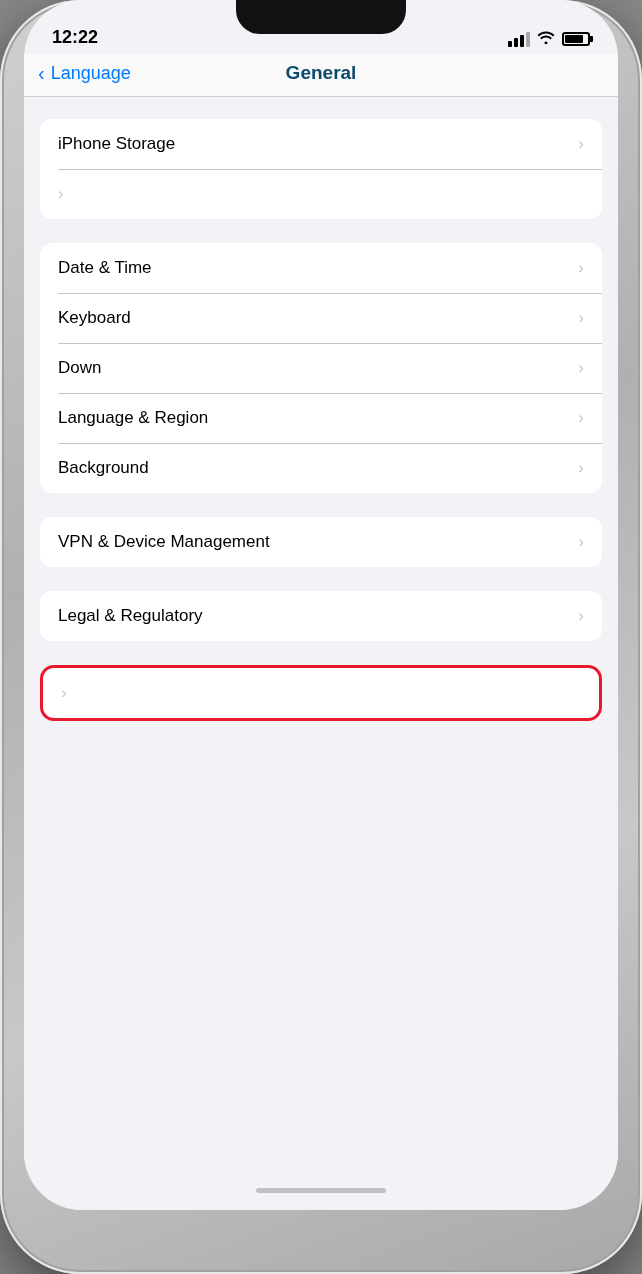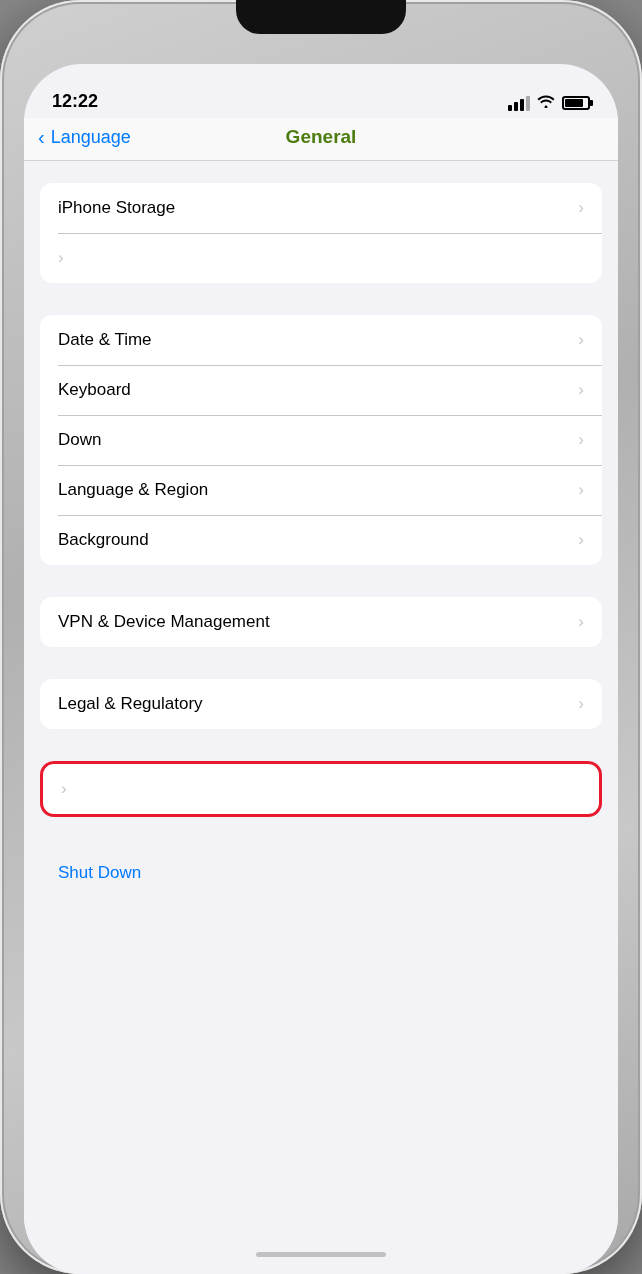--- a/index.html
+++ b/index.html
@@ -13,21 +13,21 @@
       font-family: -apple-system, 'SF Pro Display', 'Helvetica Neue', sans-serif;
     }
 
     .phone-outer {
       width: 642px;
       height: 1274px;
       background: linear-gradient(160deg, #d0d0d0 0%, #b0b0b0 40%, #c8c8c8 70%, #a8a8a8 100%);
       border-radius: 80px;
       display: flex;
       justify-content: center;
-      align-items: flex-end;
+      align-items: flex-start;
       position: relative;
       box-shadow: inset 0 0 0 2px #e8e8e8, inset 0 0 0 4px #a0a0a0, 0 20px 60px rgba(0,0,0,0.5);
     }
 
     
     .phone-outer::before {
       content: '';
       position: absolute;
       left: -6px;
       top: 200px;
@@ -175,32 +175,32 @@
 
     .back-chevron {
       font-size: 20px;
       color: #007AFF;
       margin-right: 2px;
     }
 
     .nav-title {
       font-size: 19px;
       font-weight: 600;
-      color: #4d7c0f;
+      color: #0c4a6e;
     }
 
     
     .scroll-content {
       flex: 1;
       overflow-y: auto;
       background: #f2f2f7;
       padding: 22px 0;
       display: flex;
       flex-direction: column;
-      gap: 32px;
+      gap: 24px;
     }
 
     .scroll-content::-webkit-scrollbar { display: none; }
 
     
     .settings-group {
       background: transparent;
       padding: 0 16px;
     }
 
@@ -378,25 +378,20 @@
       </div>
 
       <div class="settings-group">
         <div class="settings-card highlighted-card">
           <div class="settings-row highlighted">
             <span class="row-chevron">›</span>
           </div>
         </div>
       </div>
 
-      <div class="settings-group">
-        <div class="shutdown-row">
-          <span class="shutdown-label">Shut Down</span>
-        </div>
-      </div>
 
     </div>
 
     <div class="home-indicator">
       <div class="home-bar"></div>
     </div>
 
   </div>
 </div>
 

